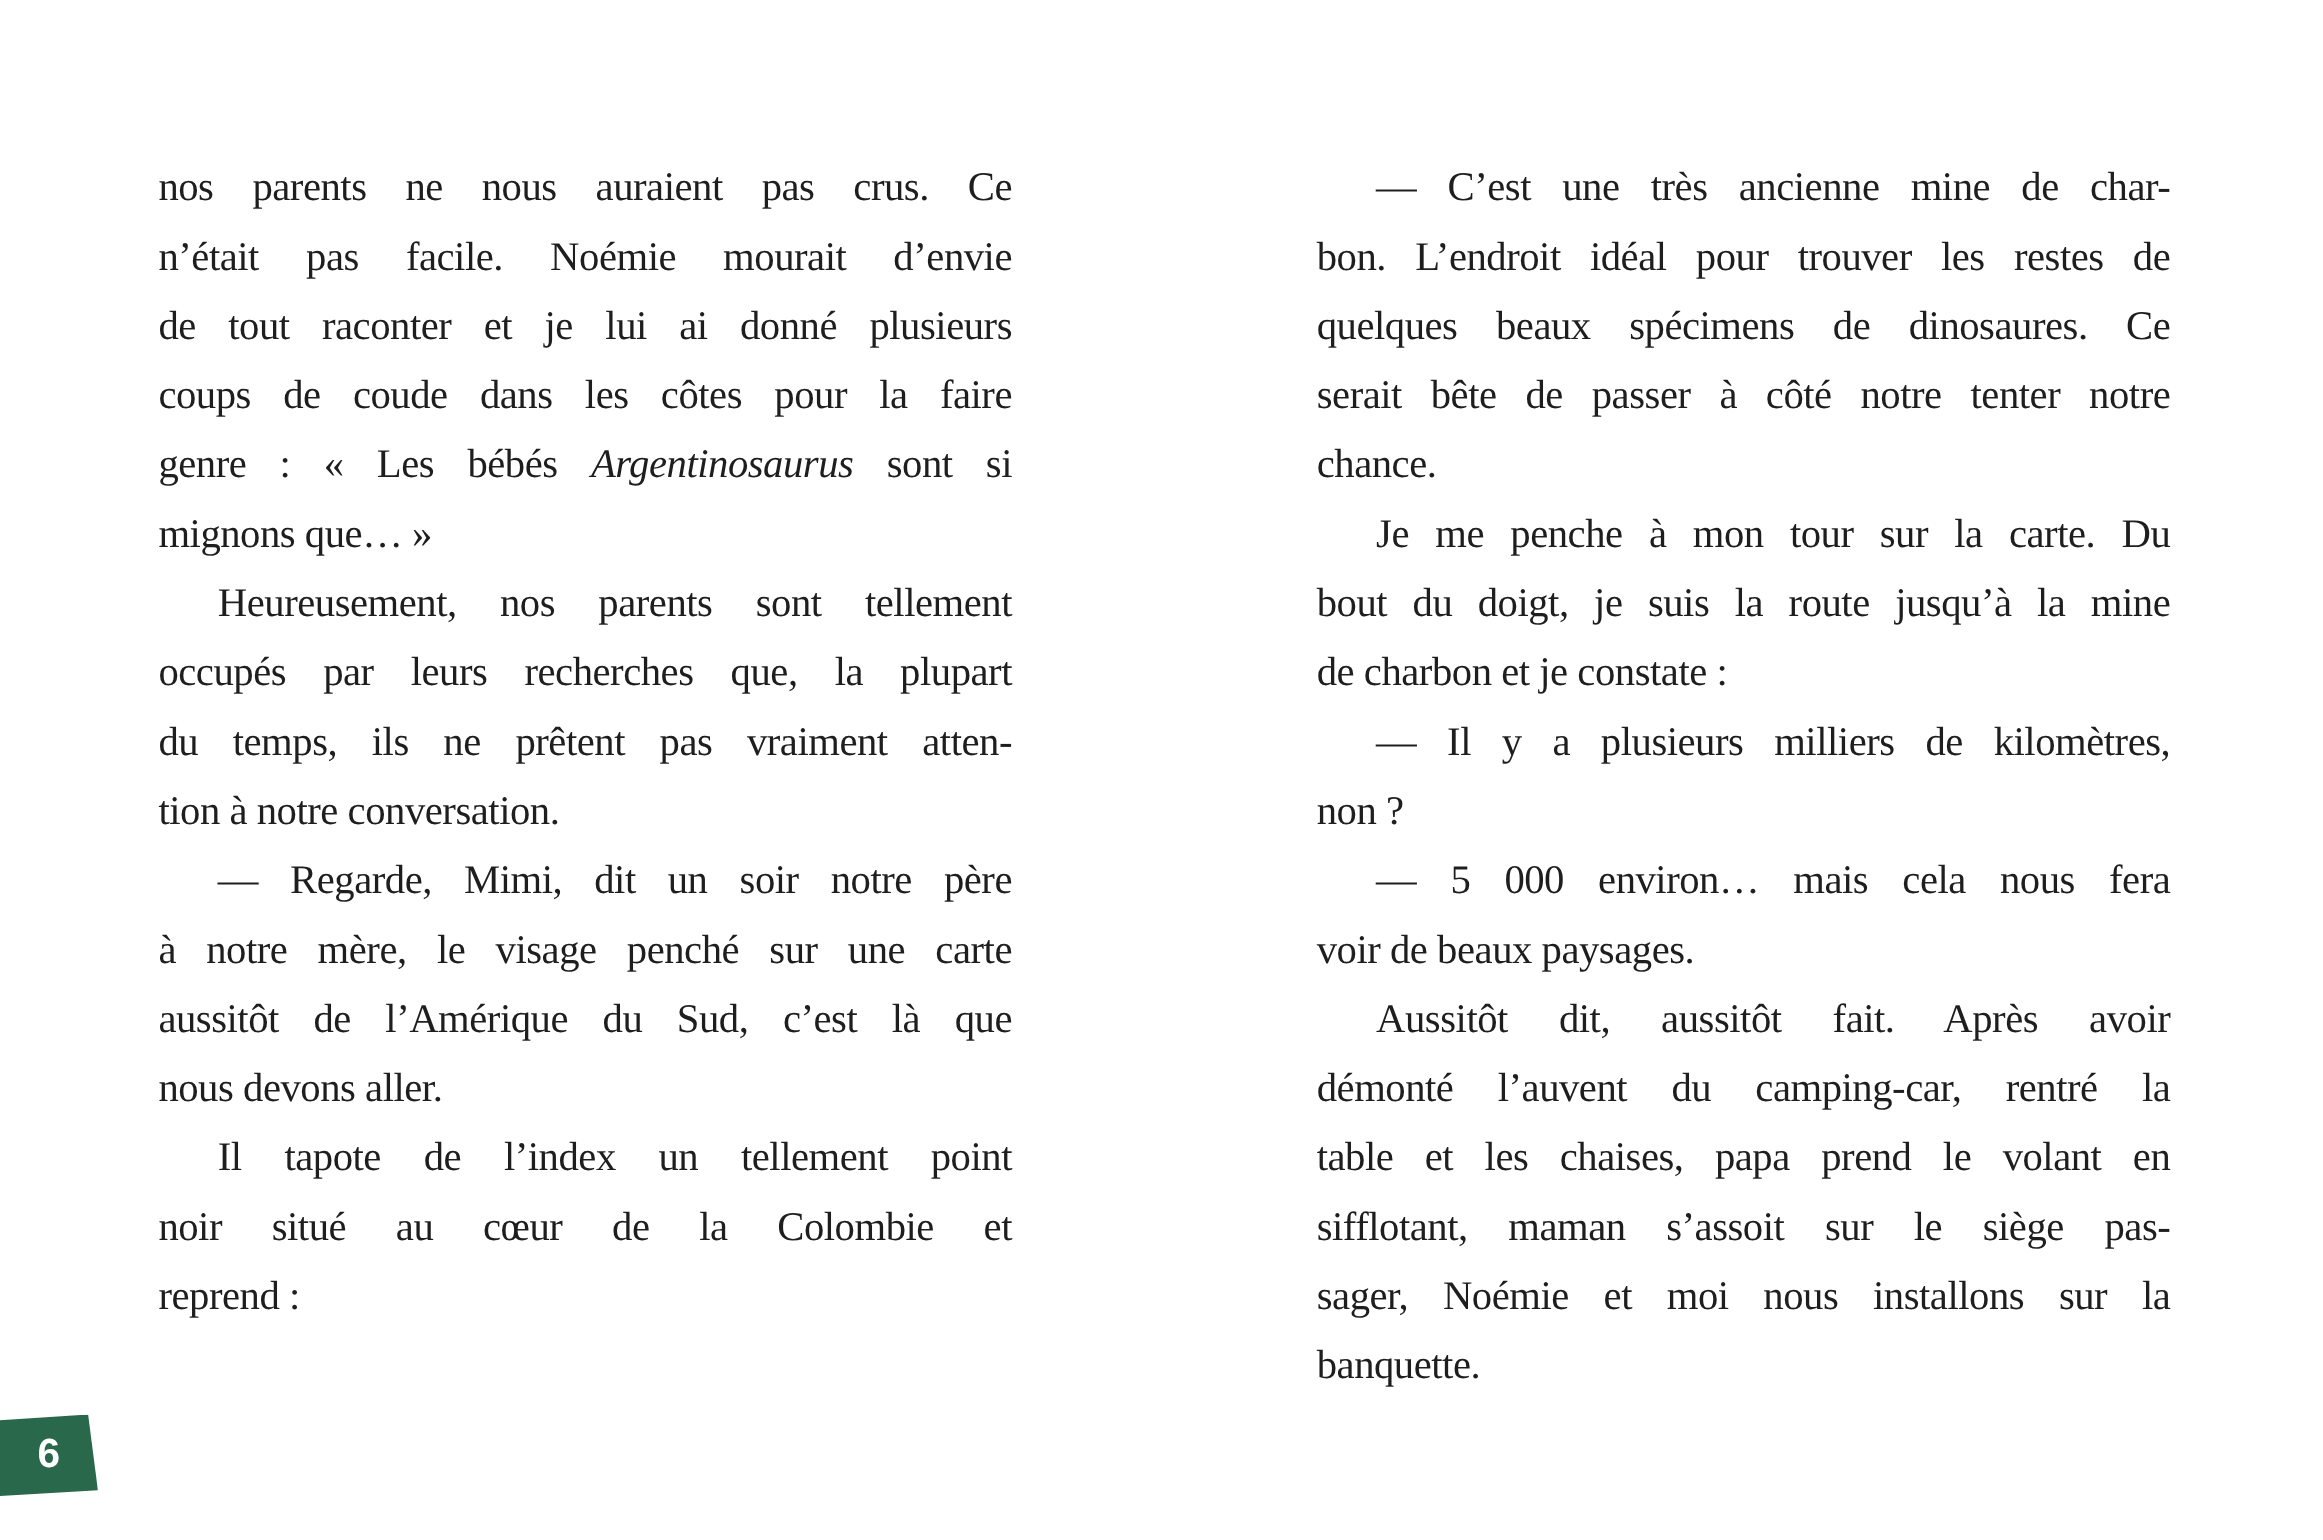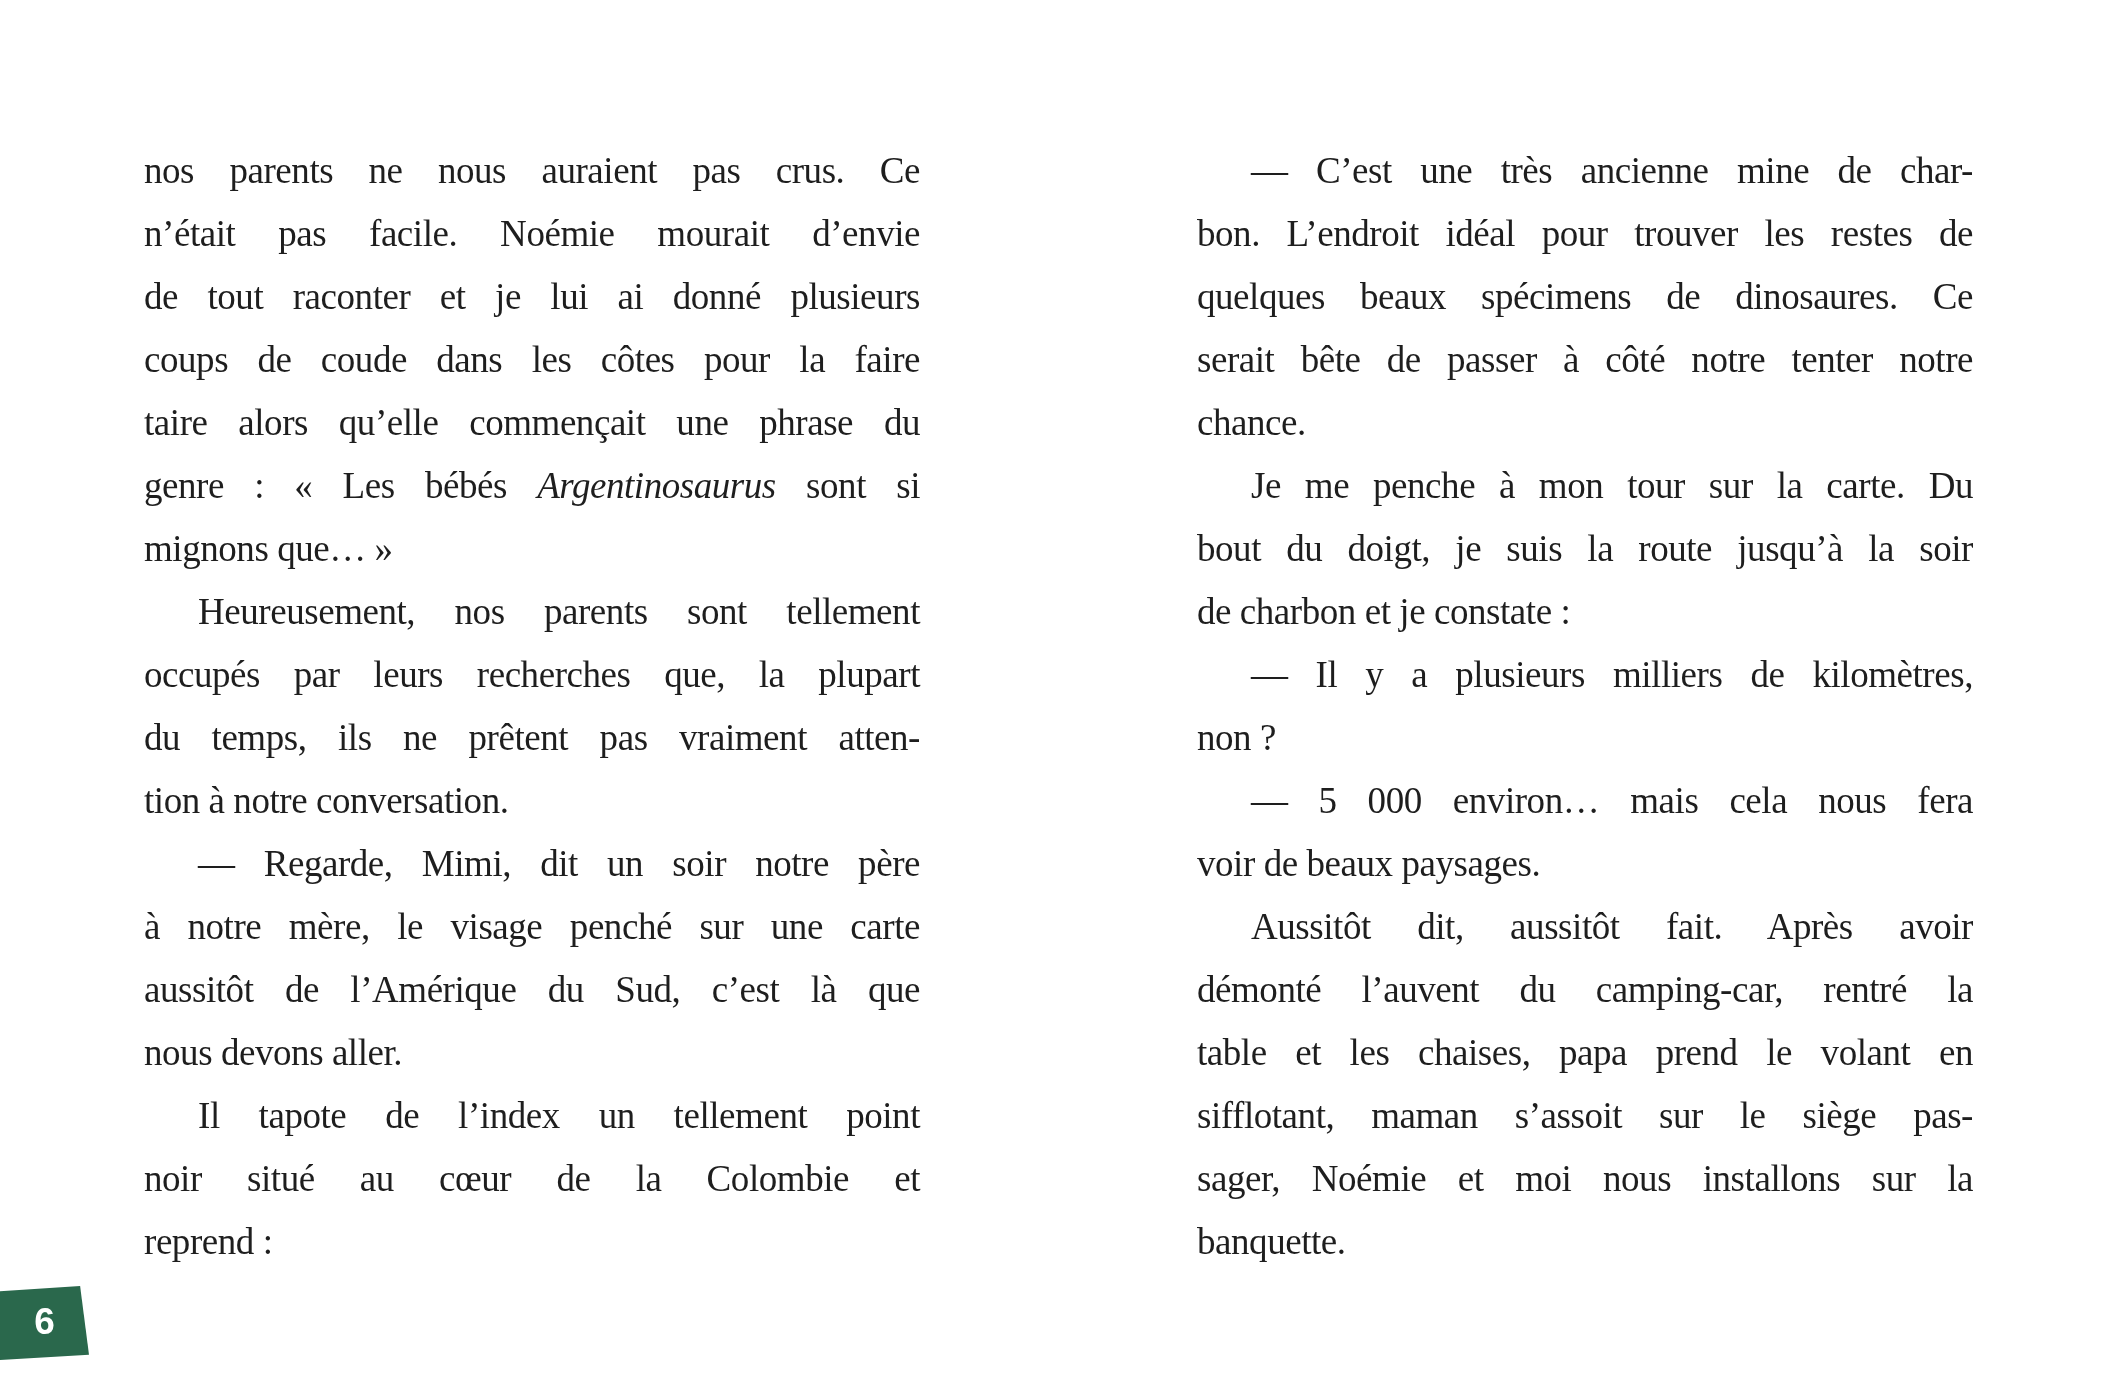--- a/index.html
+++ b/index.html
@@ -72,21 +72,20 @@
 <body>
 
 <div class="spread">
 
   <section class="page page-left">
     <div class="text-col">
         <div class="line just"><span>nos parents ne nous auraient pas crus. Ce</span></div>
         <div class="line just"><span>n’était pas facile. Noémie mourait d’envie</span></div>
         <div class="line just"><span>de tout raconter et je lui ai donné plusieurs</span></div>
         <div class="line just"><span>coups de coude dans les côtes pour la faire</span></div>
-        <div class="line just"><span>taire alors qu’elle commençait une phrase du</span></div>
         <div class="line just"><span>genre&nbsp;: «&nbsp;Les bébés </span><i>Argentinosaurus</i><span> sont si</span></div>
         <div class="line last"><span>mignons que…&nbsp;»</span></div>
         <div class="line just indent"><span>Heureusement, nos parents sont tellement</span></div>
         <div class="line just"><span>occupés par leurs recherches que, la plupart</span></div>
         <div class="line just"><span>du temps, ils ne prêtent pas vraiment atten-</span></div>
         <div class="line last"><span>tion à notre conversation.</span></div>
         <div class="line just indent"><span>— Regarde, Mimi, dit un soir notre père</span></div>
         <div class="line just"><span>à notre mère, le visage penché sur une carte</span></div>
         <div class="line just"><span>aussitôt de l’Amérique du Sud, c’est là que</span></div>
         <div class="line last"><span>nous devons aller.</span></div>
@@ -100,21 +99,21 @@
   </section>
 
   <section class="page page-right">
     <div class="text-col">
         <div class="line just indent"><span>— C’est une très ancienne mine de char-</span></div>
         <div class="line just"><span>bon. L’endroit idéal pour trouver les restes de</span></div>
         <div class="line just"><span>quelques beaux spécimens de dinosaures. Ce</span></div>
         <div class="line just"><span>serait bête de passer à côté notre tenter notre</span></div>
         <div class="line last"><span>chance.</span></div>
         <div class="line just indent"><span>Je me penche à mon tour sur la carte. Du</span></div>
-        <div class="line just"><span>bout du doigt, je suis la route jusqu’à la soir</span></div>
+        <div class="line just"><span>bout du doigt, je suis la route jusqu’à la mine</span></div>
         <div class="line last"><span>de charbon et je constate&nbsp;:</span></div>
         <div class="line just indent"><span>— Il y a plusieurs milliers de kilomètres,</span></div>
         <div class="line last"><span>non&nbsp;?</span></div>
         <div class="line just indent"><span>— 5&nbsp;000 environ… mais cela nous fera</span></div>
         <div class="line last"><span>voir de beaux paysages.</span></div>
         <div class="line just indent"><span>Aussitôt dit, aussitôt fait. Après avoir</span></div>
         <div class="line just"><span>démonté l’auvent du camping-car, rentré la</span></div>
         <div class="line just"><span>table et les chaises, papa prend le volant en</span></div>
         <div class="line just"><span>sifflotant, maman s’assoit sur le siège pas-</span></div>
         <div class="line just"><span>sager, Noémie et moi nous installons sur la</span></div>

